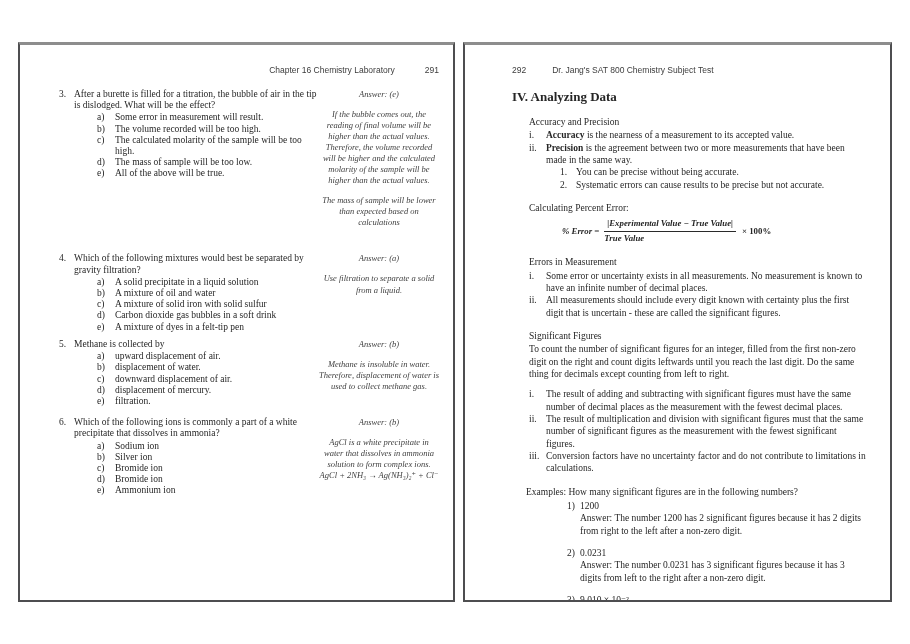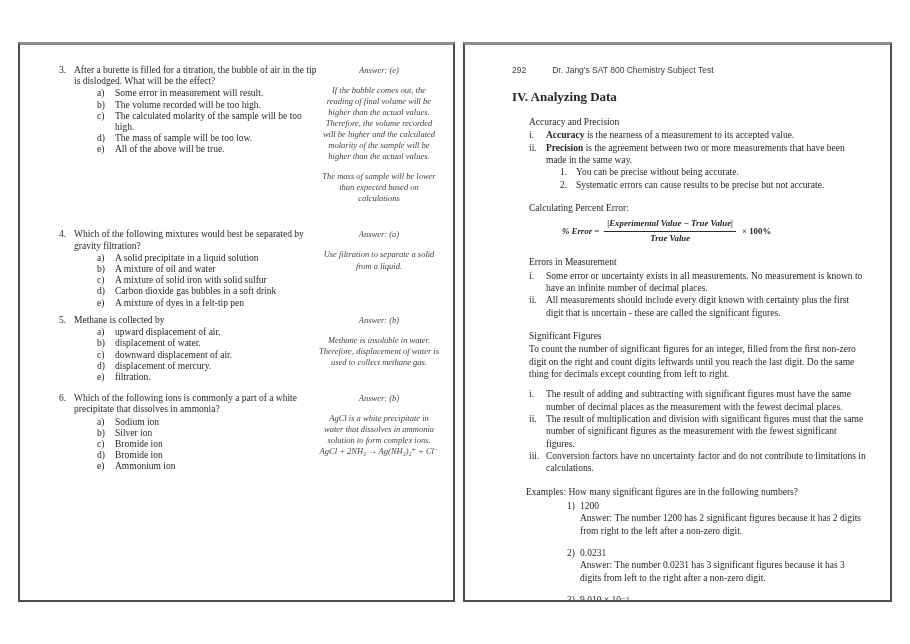--- a/index.html
+++ b/index.html
@@ -48,38 +48,42 @@
   .ritem{display:flex;}
   .rlabel{width:17px;flex:none;}
   .rtext{flex:1;}
   .subnum{margin-left:31px;}
   .subnum .rlabel{width:16px;}
   .b{font-weight:bold;}
 
   .formula-wrap{margin:4px 0 12px 50px;display:flex;align-items:center;
     font-weight:bold;font-size:8.8px;}
   .formula-lhs{font-style:italic;margin-right:5px;}
-  .frac{display:inline-block;text-align:center;font-style:italic;}
+  .frac{display:inline-block;font-style:italic;}
   .frac .num{border-bottom:1px solid #2a2a2a;padding:0 3px 1px 3px;display:block;}
   .frac .den{display:block;padding-top:1px;}
   .formula-rhs{margin-left:6px;}
 
   .examples{margin-left:14px;}
   .ex-intro{margin-bottom:2px;}
   .ex{margin-left:41px;margin-bottom:10px;}
   .ex-head{display:flex;}
   .ex-label{width:13px;flex:none;}
   .ex-answer{margin-left:13px;}
 </style>
 </head>
 <body>
 
 <div class="spread">
 
   <div class="page page-left">
+    <div class="hdr hdr-left">
+      <span>Chapter 16   Chemistry Laboratory</span>
+      <span class="pgnum">291</span>
+    </div>
 
     <div class="qrow mb16">
       <div class="qmain">
         <div class="qhead">
           <span class="qnum">3.</span>
           <span class="qtext">After a burette is filled for a titration, the bubble of air in the tip is dislodged. What will be the effect?</span>
         </div>
         <div class="opts">
           <div class="opt">
               <span class="olabel">a)</span>

